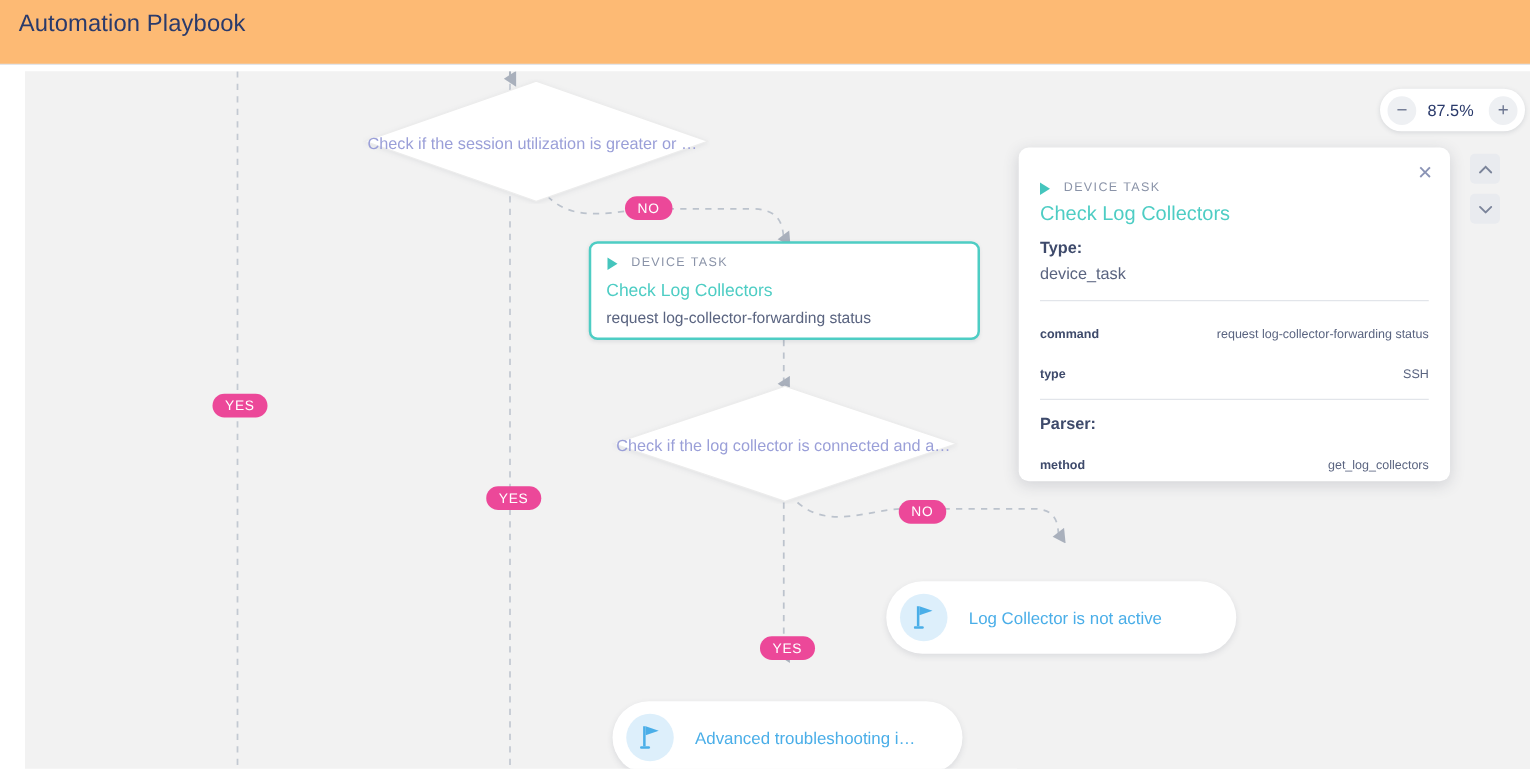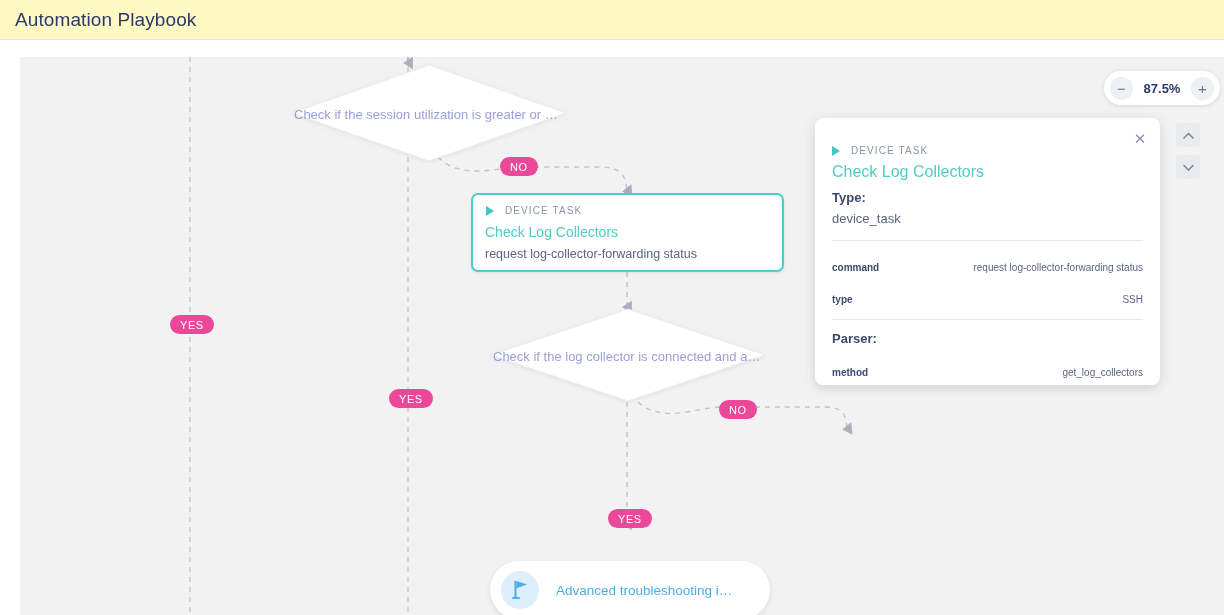--- a/index.html
+++ b/index.html
@@ -13,22 +13,22 @@
     overflow: hidden;
     font-family: "Liberation Sans", sans-serif;
     -webkit-font-smoothing: antialiased;
   }
 
   
   .app-header {
     position: absolute;
     left: 0; top: 0;
     width: 1224px;
-    height: 40px;
-    background: #fef9c3;
+    height: 52px;
+    background: #fdba74;
     border-bottom: 1px solid #e3e5e9;
     box-sizing: border-box;
   }
   .app-title {
     position: absolute;
     left: 15px;
     top: 9px;
     font-size: 19px;
     color: #2a3a6b;
     letter-spacing: 0.1px;
@@ -194,22 +194,20 @@
     color: #6b7590;
     font-size: 15px;
     line-height: 1;
     position: relative;
   }
   .zoom-level {
     font-size: 13px;
     color: #2a3a6b;
     margin: 0 9px;
     min-width: 40px;
-    text-align: center;
-    font-weight: bold;
   }
 
   
   .nav-btn {
     position: absolute;
     width: 24px;
     height: 24px;
     background: #e9ebef;
     border-radius: 4px;
     display: flex;
@@ -340,20 +338,30 @@
     <div class="task-sub">request log-collector-forwarding status</div>
   </div>
 
   <div class="diamond-wrap" style="left:469px; top:250px; width:278px; height:96px;text-decoration:underline;">
     <svg class="diamond-shape" viewBox="0 0 278 96">
       <polygon points="139,2 276,48 139,94 2,48" fill="#ffffff" stroke="#ececec" stroke-width="1" style="filter:drop-shadow(0 1px 2px rgba(60,70,90,0.09))"></polygon>
     </svg>
     <div class="diamond-label" style="top:42px;">Check if the log collector is connected and acti…</div>
   </div>
 
+  <div class="term-node" style="left:689px; top:408px; width:280px;">
+    <div class="flag-circle">
+      <svg class="flag-glyph" width="17" height="20" viewBox="0 0 17 20">
+        <rect x="2.5" y="1" width="2" height="16" fill="#4aaee8"></rect>
+        <path d="M4.5,1 L15,4.6 L4.5,8.2 Z" fill="#4aaee8"></path>
+        <rect x="0" y="17" width="8" height="2" rx="1" fill="#4aaee8"></rect>
+      </svg>
+    </div>
+    <div class="term-label">Log Collector is not active</div>
+  </div>
 
   <div class="term-node" style="left:470px; top:504px; width:280px;">
     <div class="flag-circle">
       <svg class="flag-glyph" width="17" height="20" viewBox="0 0 17 20">
         <rect x="2.5" y="1" width="2" height="16" fill="#4aaee8"></rect>
         <path d="M4.5,1 L15,4.6 L4.5,8.2 Z" fill="#4aaee8"></path>
         <rect x="0" y="17" width="8" height="2" rx="1" fill="#4aaee8"></rect>
       </svg>
     </div>
     <div class="term-label">Advanced troubleshooting i…</div>

